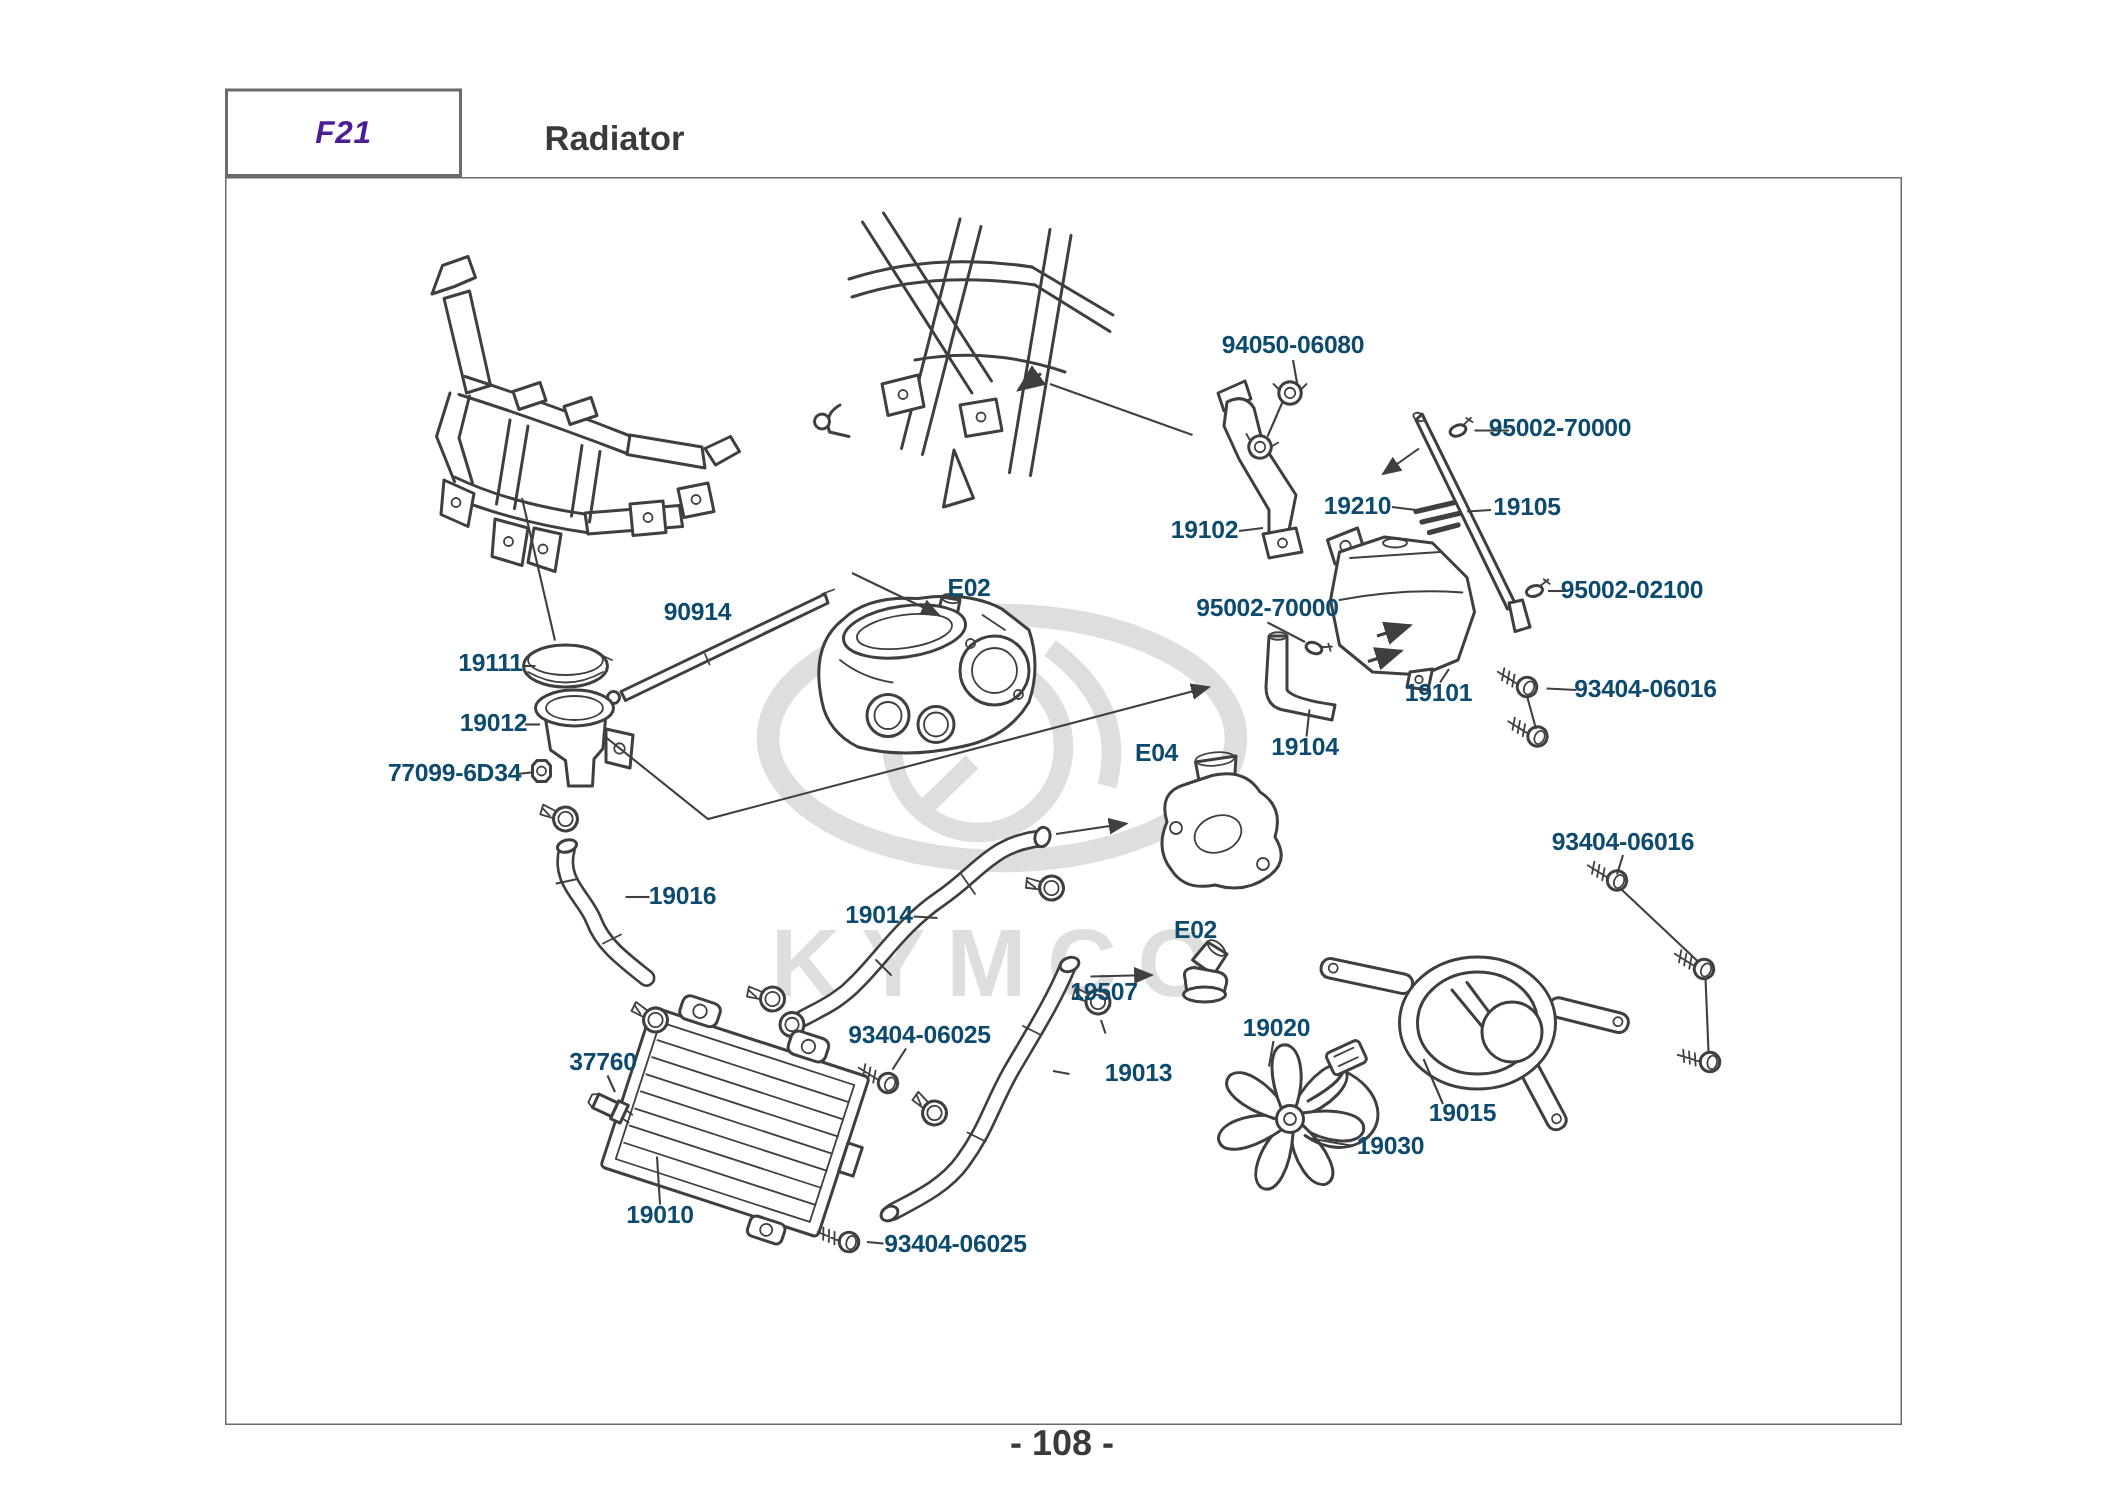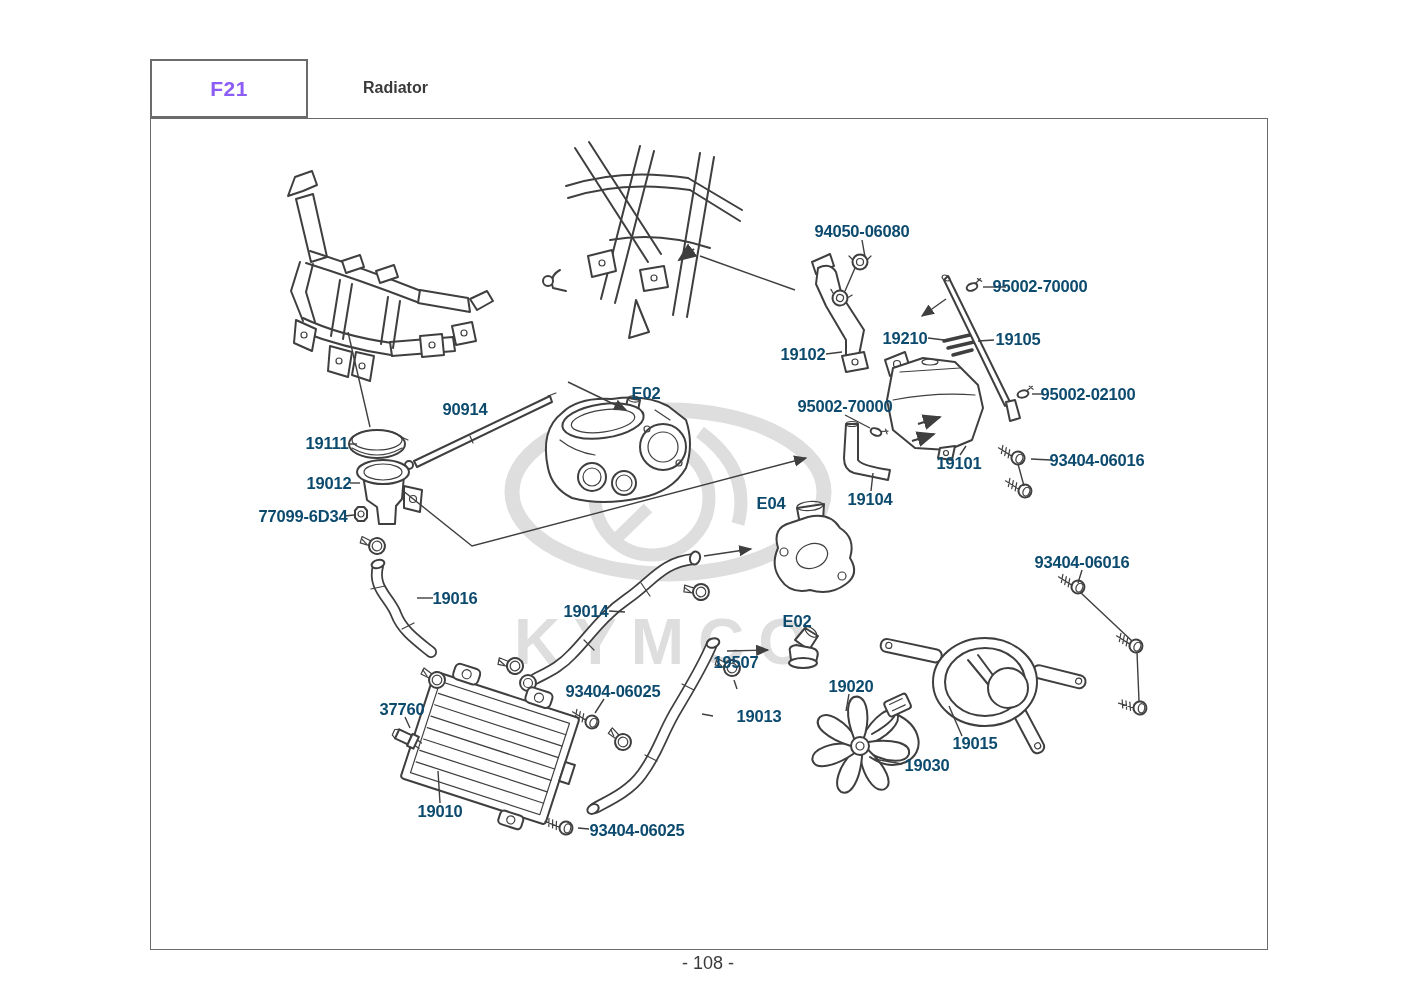--- a/index.html
+++ b/index.html
@@ -1,26 +1,26 @@
 <!DOCTYPE html>
 <html><head>
 <meta charset="utf-8">
 <style>
   html,body{margin:0;padding:0;background:#fff;}
   #page{position:relative;width:1415px;height:1000px;background:#fff;overflow:hidden;
         font-family:"Liberation Sans", sans-serif;}
   .hdr-box{position:absolute;left:150px;top:59px;width:158px;height:59px;
            border:2px solid #6b6b6b;box-sizing:border-box;background:#fff;
            display:flex;align-items:center;justify-content:center;}
-  .hdr-code{font-size:21px;font-weight:bold;color:#8b5cf6;letter-spacing:.5px;}
-  .hdr-title{position:absolute;left:363px;top:79px;font-size:16px;font-weight:bold;color:#3a3a3a;}
+  .hdr-code{font-size:21px;font-weight:bold;color:#4c1d95;letter-spacing:.5px;font-style:italic;}
+  .hdr-title{position:absolute;left:363px;top:79px;font-size:23px;font-weight:bold;color:#3a3a3a;}
   .main-border{position:absolute;left:150px;top:118px;width:1118px;height:832px;
                border:1.5px solid #6b6b6b;box-sizing:border-box;background:transparent;}
   .footer{position:absolute;left:708px;top:963px;transform:translate(-50%,-50%);
-          font-size:18px;font-weight:normal;color:#3a3a3a;text-align:right;}
+          font-size:24px;font-weight:bold;color:#3a3a3a;text-align:right;}
   svg.art{position:absolute;left:0;top:0;}
   .lbl{position:absolute;transform:translate(-50%,-50%);font-size:16.5px;font-weight:bold;
        color:#0c4a6e;white-space:nowrap;letter-spacing:-0.2px;z-index:5;}
   
   .ln{fill:none;stroke:#3f3f3f;stroke-width:2;stroke-linecap:round;stroke-linejoin:round;}
   .lnW{fill:#ffffff;stroke:#3f3f3f;stroke-width:2;stroke-linecap:round;stroke-linejoin:round;}
   .thin{stroke-width:1.2;}
   .ldr{fill:none;stroke:#3f3f3f;stroke-width:1.4;}
   .mk{fill:none;stroke:#3f3f3f;stroke-width:2;}
   .hoseO{fill:none;stroke:#3f3f3f;stroke-width:12;stroke-linecap:round;}

